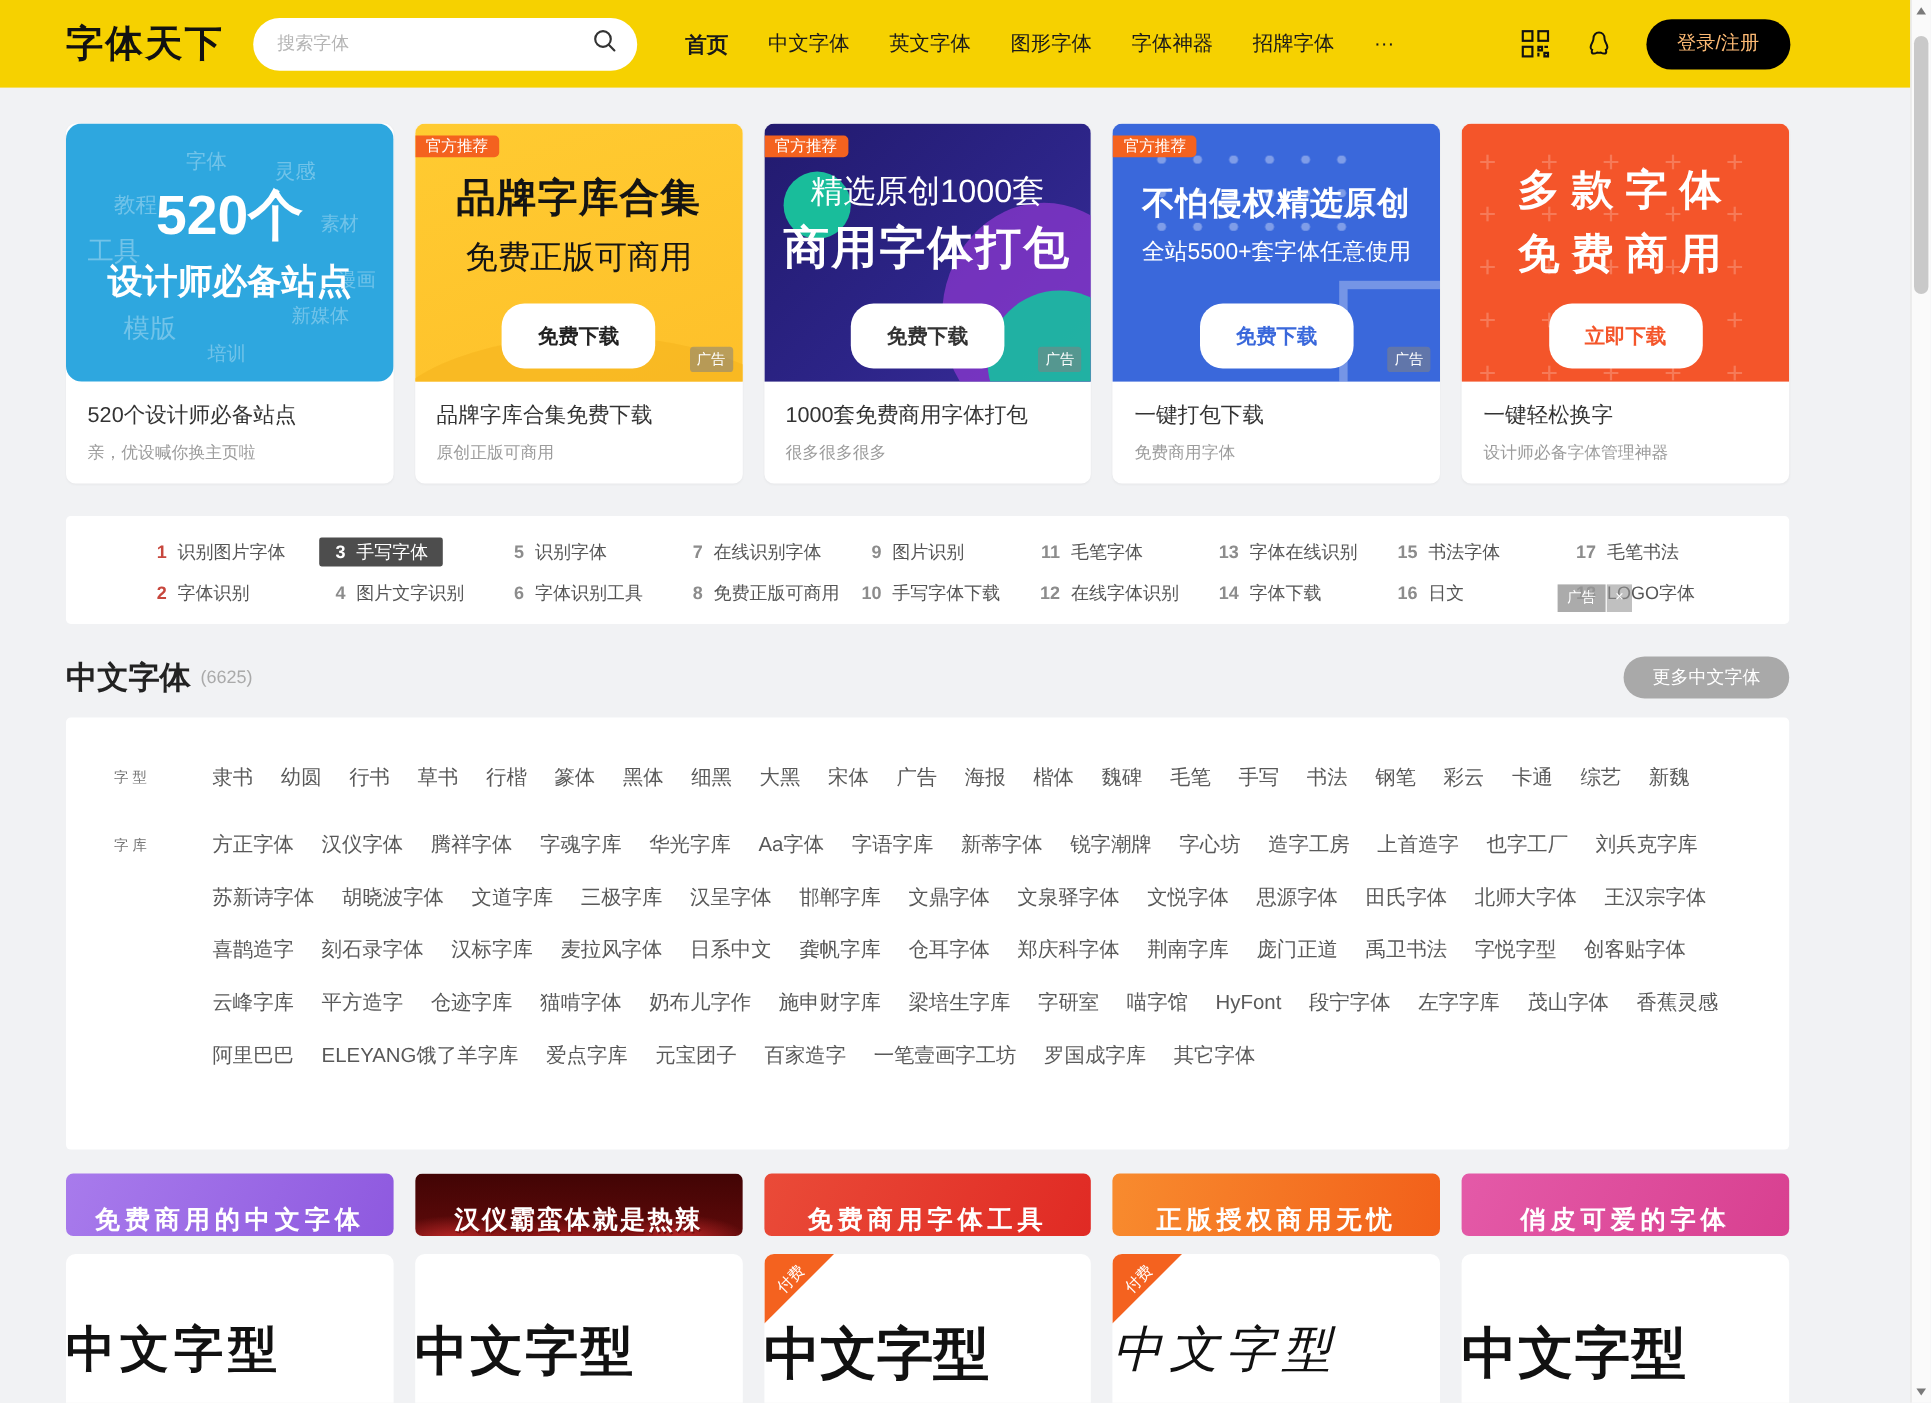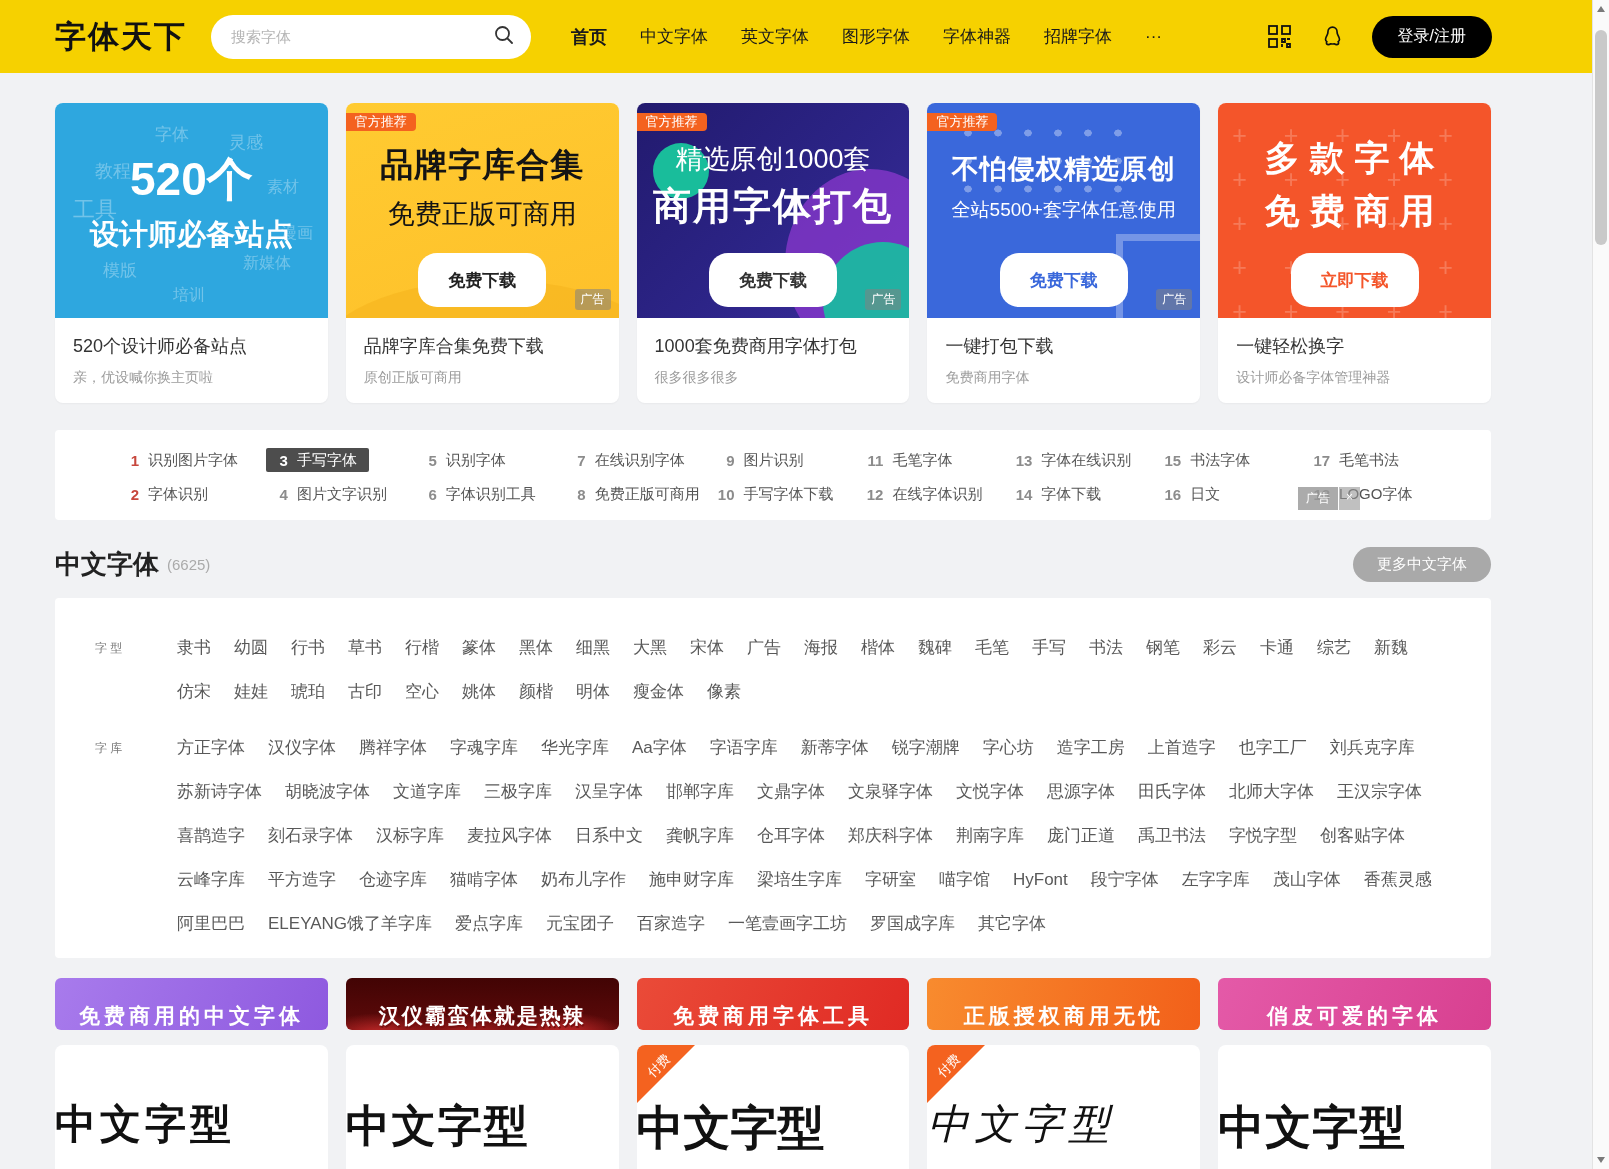--- a/index.html
+++ b/index.html
@@ -11,40 +11,40 @@
   .logo { margin-left:55px; font-size:31px; font-weight:900; letter-spacing:2px; color:#111; white-space:nowrap; }
   .search { margin-left:24px; width:320px; height:44px; background:#fff; border-radius:22px; display:flex; align-items:center; padding:0 16px 0 20px; }
   .search input { border:none; outline:none; flex:1; font-size:15px; color:#333; background:transparent; font-family:"Liberation Sans",sans-serif; }
   .search input::placeholder { color:#B5B5B5; }
   .search svg { flex-shrink:0; }
   .nav { display:flex; align-items:center; margin-left:40px; gap:33px; font-size:17px; color:#1a1a1a; white-space:nowrap; }
   .nav .nav-item { cursor:pointer; }
   .nav .nav-item.active { font-weight:bold; font-size:18px; }
   .header-right { margin-left:auto; margin-right:100px; display:flex; align-items:center; gap:26px; }
   .hicon { width:27px; height:27px; display:flex; align-items:center; justify-content:center; }
-  .login-btn { background:#000; color:#ffffff; border-radius:21px; height:42px; padding:0 26px; font-size:16px; display:flex; align-items:center; white-space:nowrap; }
+  .login-btn { background:#000; color:#fdba74; border-radius:21px; height:42px; padding:0 26px; font-size:16px; display:flex; align-items:center; white-space:nowrap; }
 
   
   .cards { position:absolute; left:55px; top:103px; width:1436px; display:flex; gap:18px; }
   .pcard { width:273px; background:#fff; border-radius:8px; overflow:hidden; box-shadow:0 1px 2px rgba(0,0,0,.04); }
   .pimg { height:215px; position:relative; overflow:hidden; }
   .pcap { padding:16px 18px; }
   .pcap-title { font-size:18px; color:#333; }
   .pcap-sub { font-size:14px; color:#9C9C9C; margin-top:11px; }
   .badge { position:absolute; left:0; top:10px; background:#F4621F; color:#fff; font-size:13px; padding:0 9px; border-radius:0 4px 4px 0; z-index:3; }
   .adlbl { position:absolute; right:8px; bottom:8px; background:rgba(130,130,130,.55); color:#fff; font-size:12px; padding:2px 6px; border-radius:3px; z-index:3; }
   .btn { position:absolute; left:50%; transform:translateX(-50%); top:150px; background:#fff; border-radius:19px; height:54px; padding:0 30px; display:flex; align-items:center; font-size:17px; font-weight:600; color:#333; white-space:nowrap; z-index:3; }
 
   
-  .p0 .pimg { background:#2EA7DF; }
+  .p0 .pimg { background:#2EA7DF;border-radius:13px; }
   .wc { position:absolute; color:rgba(255,255,255,.32); }
   .wc0{left:100px;top:20px;font-size:17px;} .wc1{left:174px;top:28px;font-size:17px;}
   .wc2{left:40px;top:56px;font-size:18px;}  .wc3{left:212px;top:74px;font-size:16px;}
   .wc4{left:18px;top:92px;font-size:22px;} .wc5{left:226px;top:120px;font-size:16px;}
-  .wc6{left:48px;top:156px;font-size:17px;} .wc7{left:188px;top:150px;font-size:16px;}
+  .wc6{left:48px;top:156px;font-size:22px;} .wc7{left:188px;top:150px;font-size:16px;}
   .wc8{left:118px;top:182px;font-size:16px;}
   .p0 .big { position:absolute; width:100%; text-align:center; top:46px; font-size:46px; font-weight:bold; color:#fff; z-index:2; }
   .p0 .l2b { position:absolute; width:100%; text-align:center; top:112px; font-size:29px; font-weight:600; color:#fff; z-index:2; }
 
   
   .p1 .pimg { background:linear-gradient(160deg,#FFCB31 0%,#FEC02A 100%); }
   .p1 .pimg::after { content:""; position:absolute; left:-30px; bottom:-42px; width:130%; height:80px; background:#F6B51E; border-radius:50% 50% 0 0 / 100% 100% 0 0; opacity:.65; }
   .p1 .l1 { margin-top:40px; text-align:center; font-size:33px; font-weight:900; color:#141414; letter-spacing:1px; }
   .p1 .l2 { margin-top:8px; text-align:center; font-size:27px; font-weight:500; color:#141414; }
 
@@ -365,32 +365,20 @@
           <span class="tag">魏碑</span>
           <span class="tag">毛笔</span>
           <span class="tag">手写</span>
           <span class="tag">书法</span>
           <span class="tag">钢笔</span>
           <span class="tag">彩云</span>
           <span class="tag">卡通</span>
           <span class="tag">综艺</span>
           <span class="tag">新魏</span>
         </div>
-        <div class="trow">
-          <span class="tag">仿宋</span>
-          <span class="tag">娃娃</span>
-          <span class="tag">琥珀</span>
-          <span class="tag">古印</span>
-          <span class="tag">空心</span>
-          <span class="tag">姚体</span>
-          <span class="tag">颜楷</span>
-          <span class="tag">明体</span>
-          <span class="tag">瘦金体</span>
-          <span class="tag">像素</span>
-        </div>
       </div>
   </div>
   <div class="tgroup">
     <div class="tlabel">字 库</div>
     <div class="trows" id="lib-rows">
         <div class="trow">
           <span class="tag">方正字体</span>
           <span class="tag">汉仪字体</span>
           <span class="tag">腾祥字体</span>
           <span class="tag">字魂字库</span>

